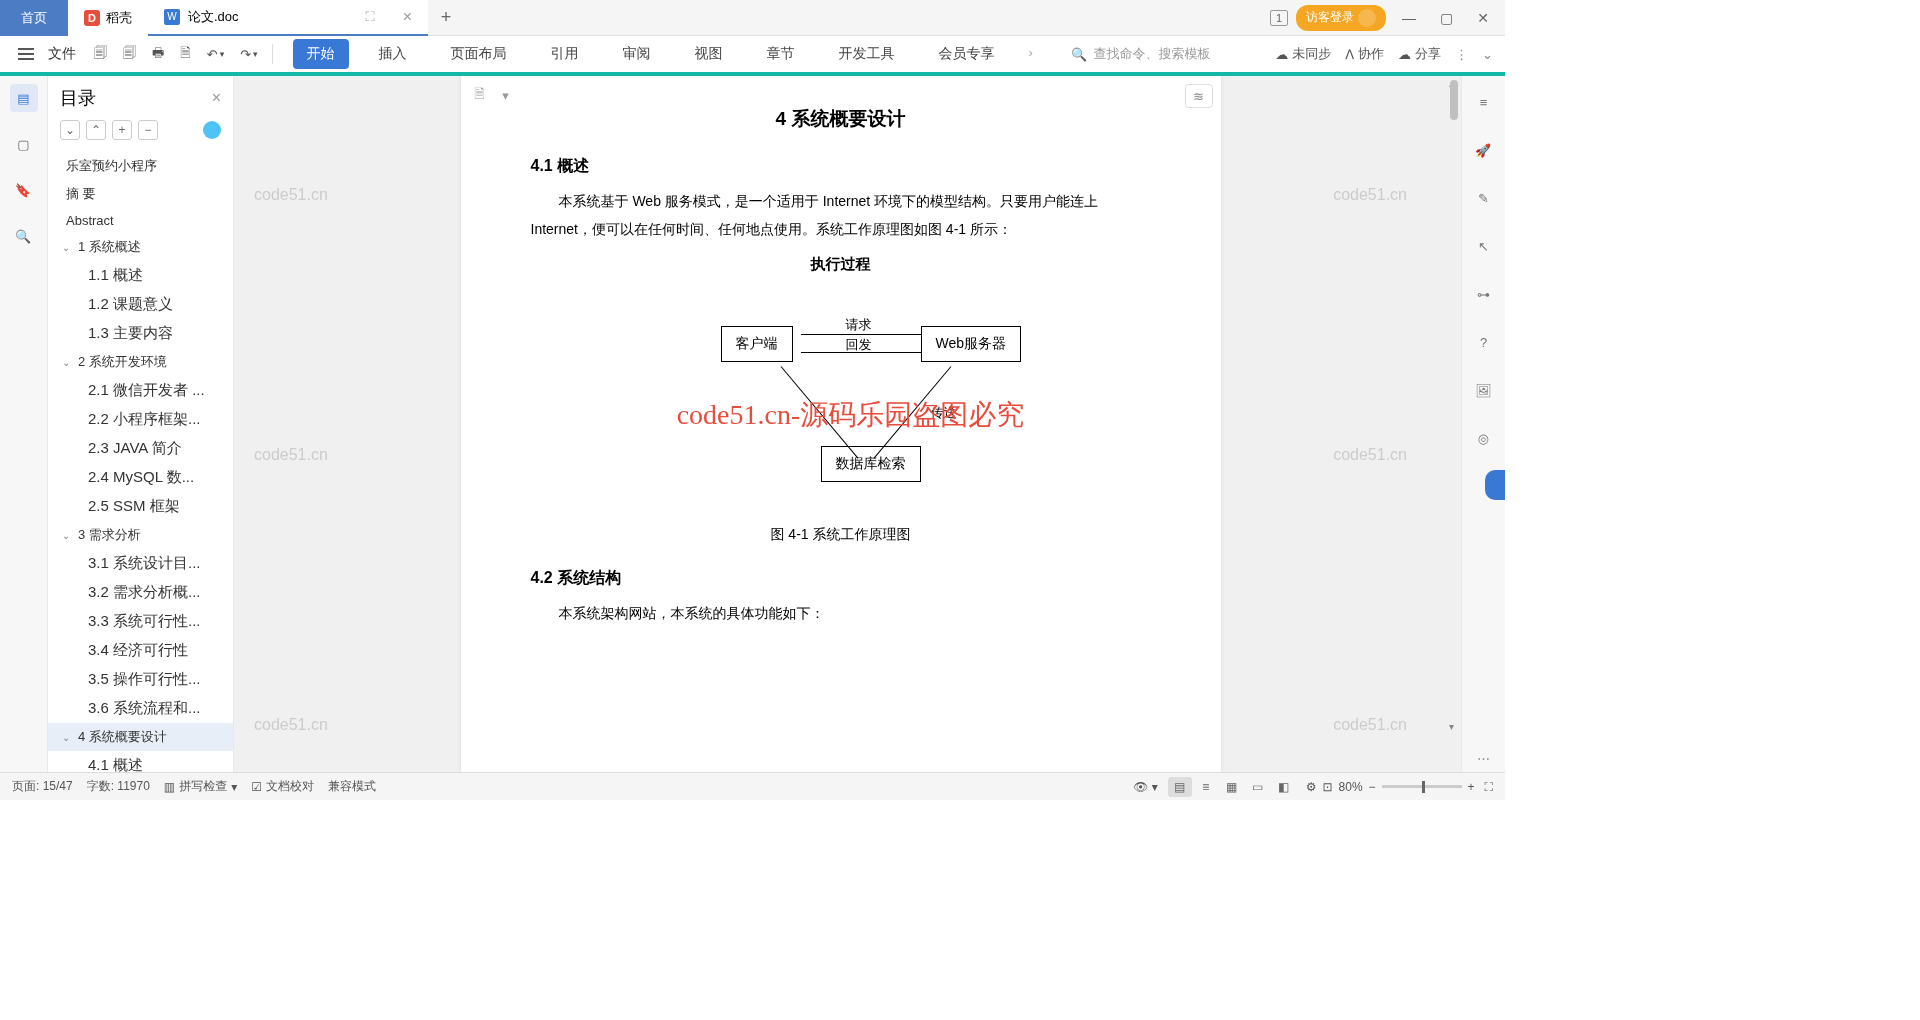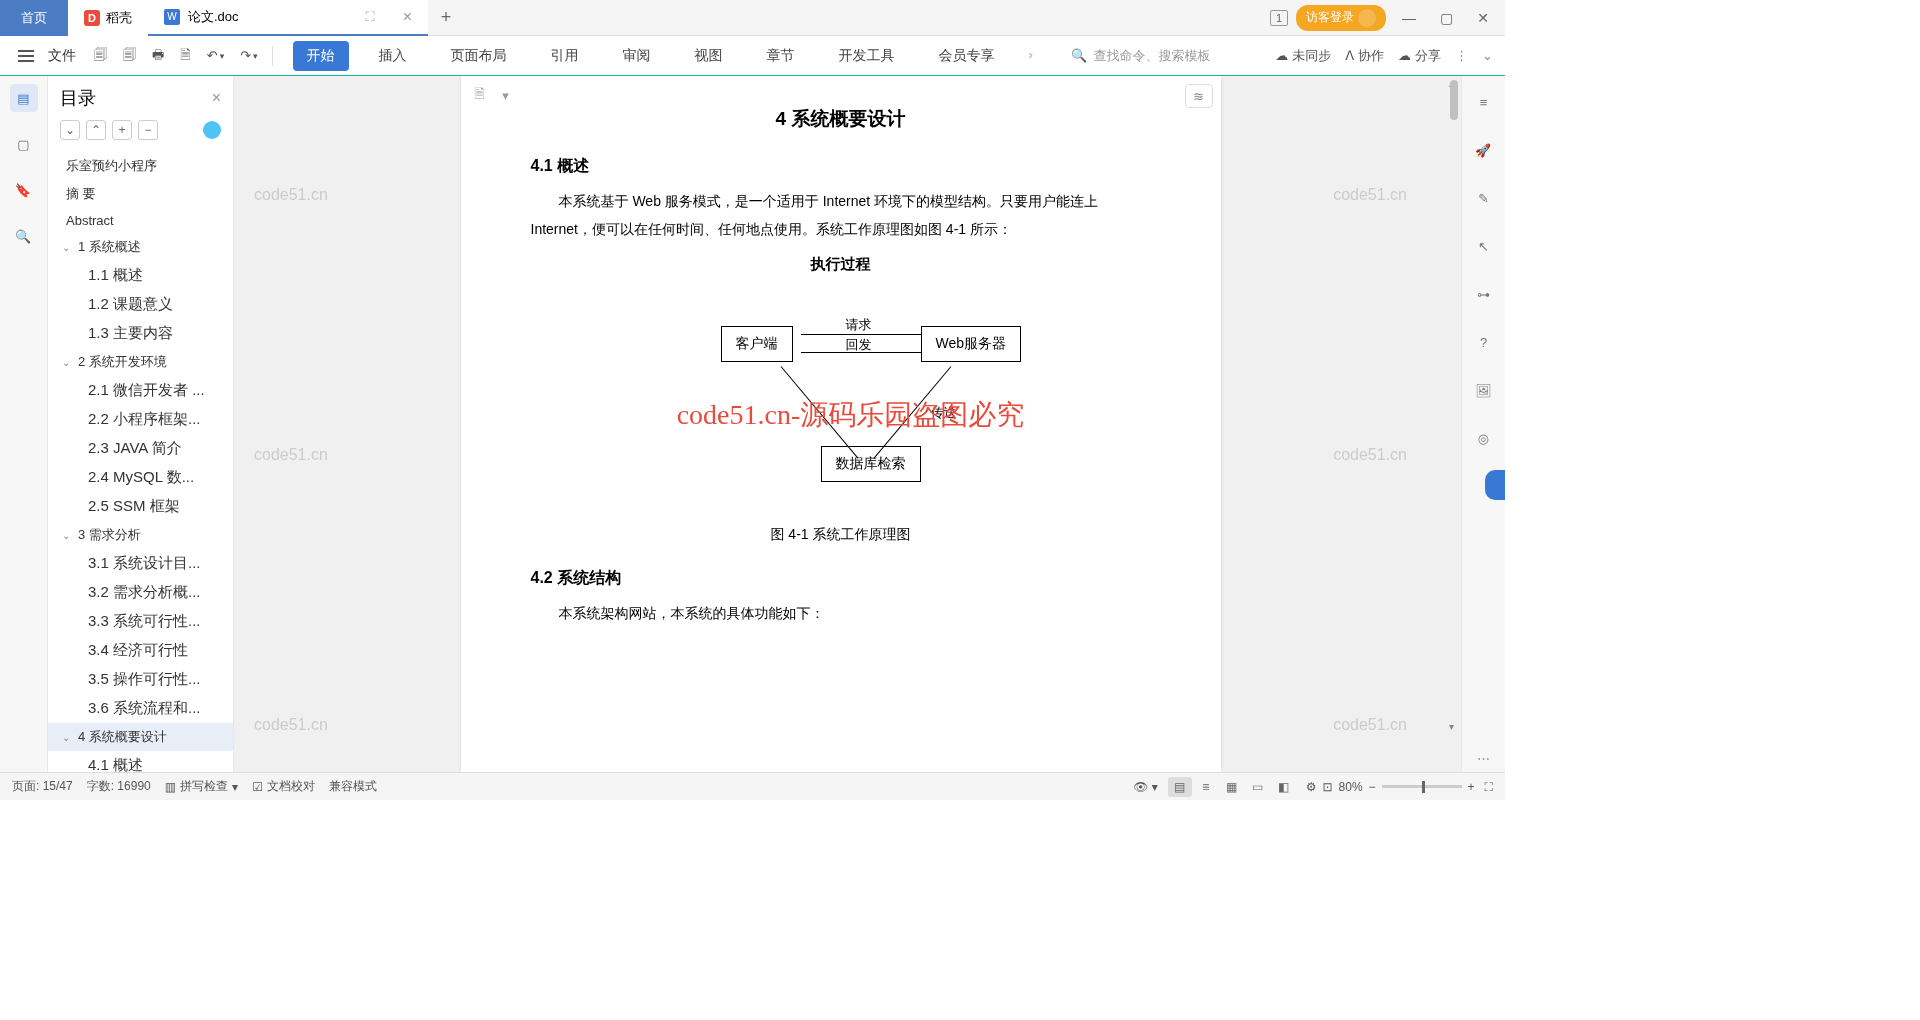--- a/index.html
+++ b/index.html
@@ -15,21 +15,21 @@
 .doc-icon { width: 16px; height: 16px; background: #3a78d6; border-radius: 2px; color: #fff; font-size: 10px; display: inline-flex; align-items: center; justify-content: center; }
 .tab-close { margin-left: 20px; color: #999; font-size: 16px; }
 .tab-new { width: 36px; display: flex; align-items: center; justify-content: center; color: #666; font-size: 18px; }
 .title-right { margin-left: auto; display: flex; align-items: center; gap: 8px; padding-right: 8px; }
 .tab-count { border: 1px solid #999; padding: 1px 5px; font-size: 11px; border-radius: 2px; color: #666; }
 .login-btn { background: #f5a623; color: #fff; padding: 4px 10px; border-radius: 12px; font-size: 12px; display: flex; align-items: center; gap: 4px; }
 .avatar { width: 18px; height: 18px; background: #fff3; border-radius: 50%; }
 .win-btn { padding: 0 8px; color: #666; font-size: 14px; cursor: pointer; }
 
 
-.quick-bar { height: 40px; display: flex; align-items: center; padding: 0 12px; gap: 4px; border-bottom: 1px solid #14b8a6; }
+.quick-bar { height: 40px; display: flex; align-items: center; padding: 0 12px; gap: 4px; border-bottom: 4px solid #14b8a6; }
 .qbtn { padding: 4px 6px; color: #555; cursor: pointer; display: flex; align-items: center; gap: 2px; }
 .menu-ico { display: flex; flex-direction: column; gap: 3px; }
 .menu-ico span { width: 16px; height: 2px; background: #555; }
 .file-label { font-size: 14px; color: #333; margin: 0 8px 0 4px; }
 .sep { width: 1px; height: 20px; background: #ddd; margin: 0 4px; }
 .ribbon-tabs { display: flex; gap: 16px; margin-left: 12px; }
 .rtab { padding: 6px 14px; color: #444; cursor: pointer; font-size: 14px; }
 .rtab.active { background: #3a78d6; color: #fff; border-radius: 4px; }
 .quick-right { margin-left: auto; display: flex; align-items: center; gap: 14px; }
 .search-box { display: flex; align-items: center; gap: 6px; color: #999; min-width: 190px; }
@@ -285,21 +285,21 @@
     <div class="rail-btn">🖼</div>
     <div class="rail-btn">◎</div>
     <div style="flex:1"></div>
     <div class="rail-btn">⋯</div>
   </div>
   <div class="blue-tag"></div>
 </div>
 
 <div class="status-bar">
   <span class="sb-item">页面: 15/47</span>
-  <span class="sb-item">字数: 16990</span>
+  <span class="sb-item">字数: 11970</span>
   <span class="sb-item">▥ <span>拼写检查</span> ▾</span>
   <span class="sb-item">☑ <span>文档校对</span></span>
   <span class="sb-item">兼容模式</span>
   <div class="sb-right">
     <span class="sb-item">👁 ▾</span>
     <div class="view-btns">
       <div class="vbtn active">▤</div>
       <div class="vbtn">≡</div>
       <div class="vbtn">▦</div>
       <div class="vbtn">▭</div>

